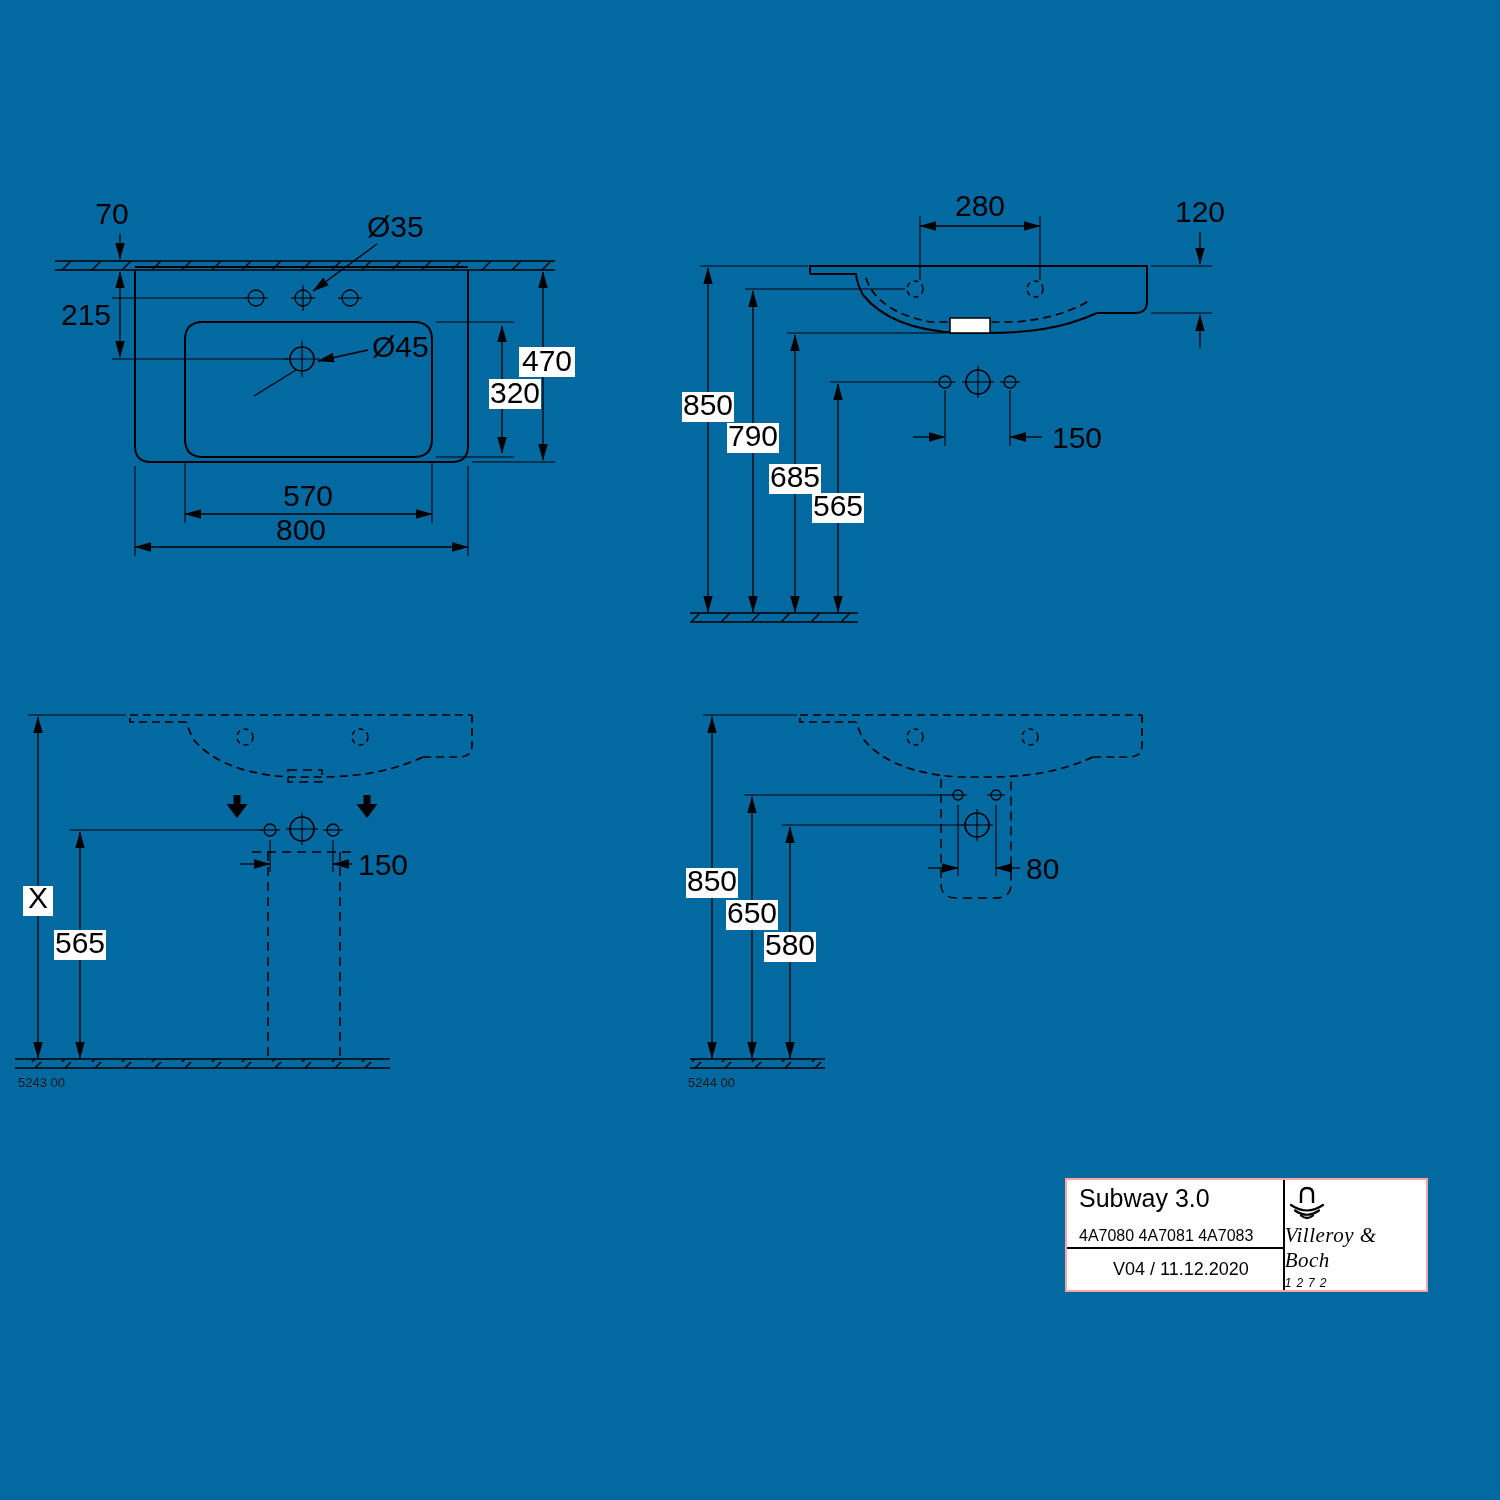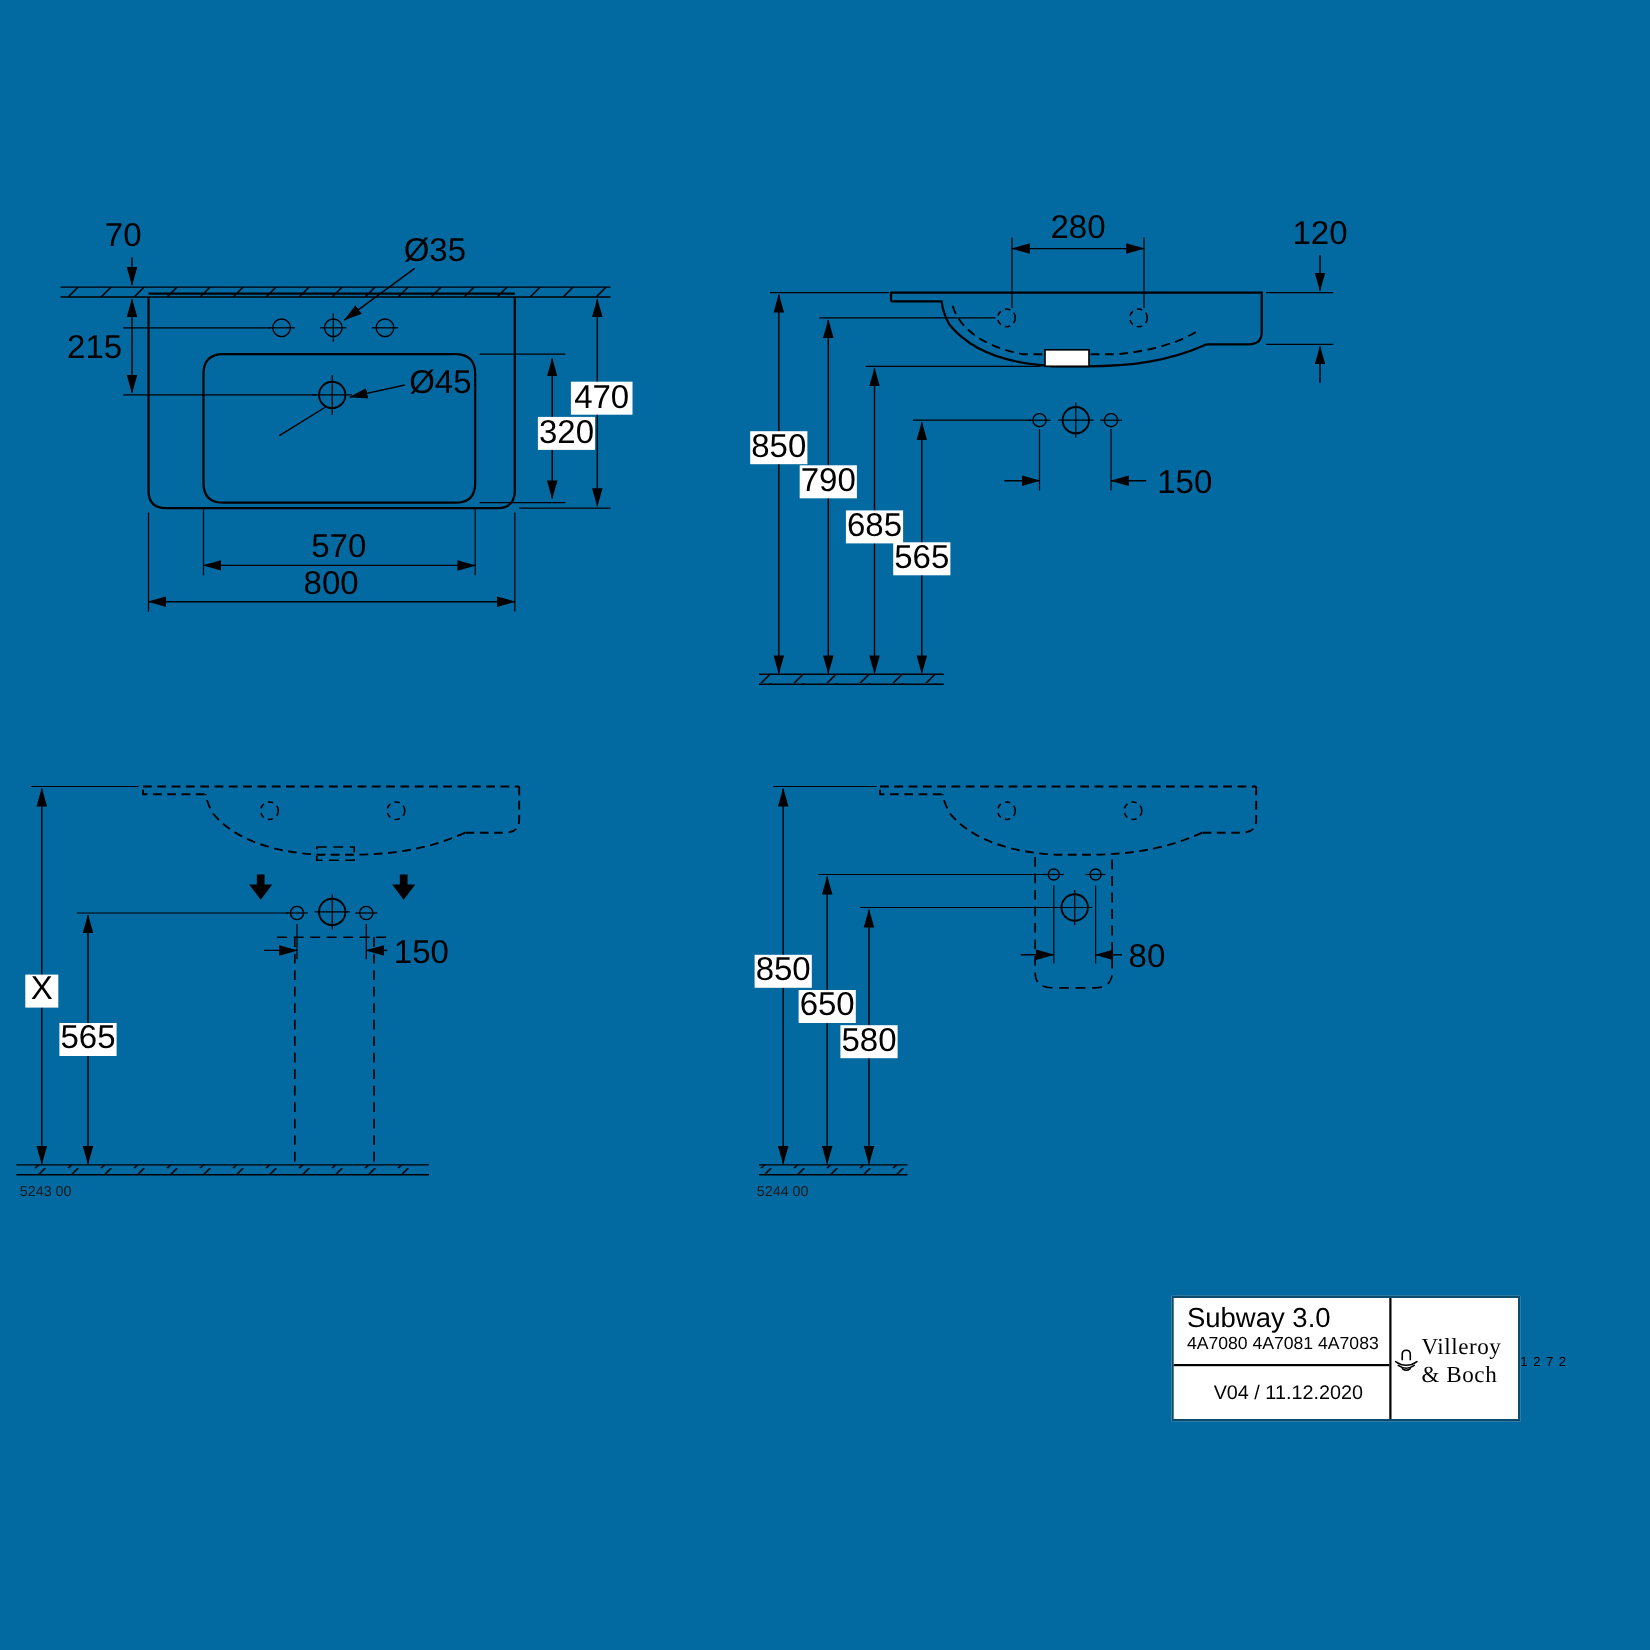--- a/index.html
+++ b/index.html
@@ -12,28 +12,28 @@
   .s2{stroke:#000;stroke-width:2;fill:none;}
   .s16{stroke:#000;stroke-width:1.7;fill:none;}
   .s13{stroke:#000;stroke-width:1.3;fill:none;}
   .s11{stroke:#000;stroke-width:1.1;fill:none;}
   .dim{stroke:#000;stroke-width:1.3;fill:none;}
   .dsh{stroke:#000;stroke-width:1.7;fill:none;stroke-dasharray:8 5;}
   .dsh2{stroke:#000;stroke-width:1.5;fill:none;stroke-dasharray:9 6;}
   .dshc{stroke:#000;stroke-width:1.4;fill:none;stroke-dasharray:5 4;}
   .wbg{fill:#fff;}
   
-  .title-block{position:absolute;left:1065px;top:1178px;width:317px;height:114px;
-               border:2px solid #0c4a6e;display:flex;box-sizing:border-box;background:#fff;}
+  .title-block{position:absolute;left:1065px;top:1178px;width:363px;height:114px;
+               border:2px solid #fca5a5;display:flex;box-sizing:border-box;background:#fff;}
   .tb-left{width:220px;border-right:2px solid #000;display:flex;flex-direction:column;box-sizing:border-box;}
   .tb-top{flex:1 1 auto;border-bottom:2px solid #000;padding:5px 10px 2px 12px;box-sizing:border-box;}
   .tb-product{font-size:25px;line-height:1.05;}
-  .tb-articles{font-size:16px;margin-top:2px;white-space:nowrap;}
+  .tb-articles{font-size:16px;margin-top:16px;white-space:nowrap;}
   .tb-version{height:48px;display:flex;align-items:center;justify-content:center;font-size:18px;padding-left:12px;}
-  .tb-right{flex:1 1 auto;display:flex;flex-direction:row;align-items:center;justify-content:center;padding-top:2px;}
+  .tb-right{flex:1 1 auto;display:flex;flex-direction:column;justify-content:center;padding-top:2px;font-style:italic;}
   .tb-brand{font-family:"Liberation Serif","DejaVu Serif",serif;font-size:21px;letter-spacing:.5px;margin-top:2px;}
   .tb-year{font-size:12px;letter-spacing:5px;margin-top:3px;}
 </style>
 </head>
 <body>
 
 <div class="canvas">
 
 <svg width="1500" height="1500" viewBox="0 0 1500 1500">
   <defs>

